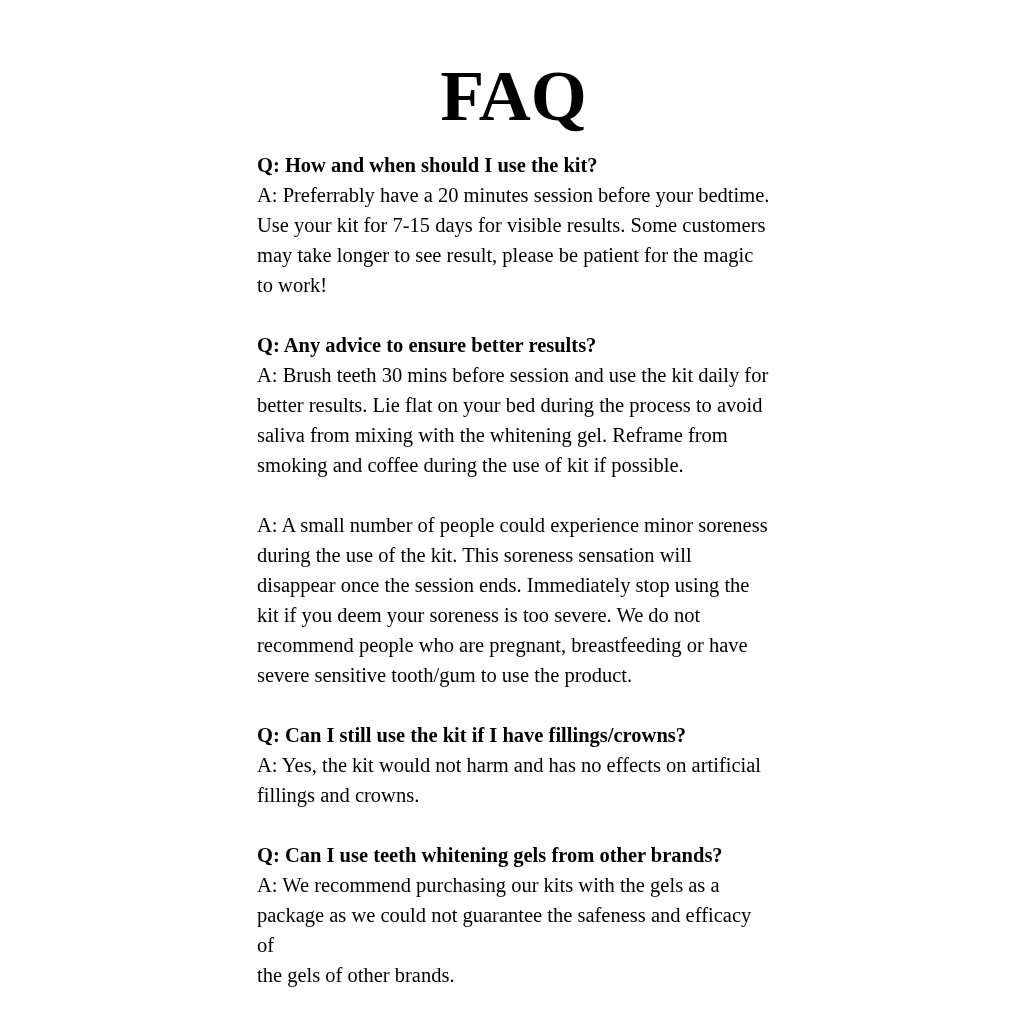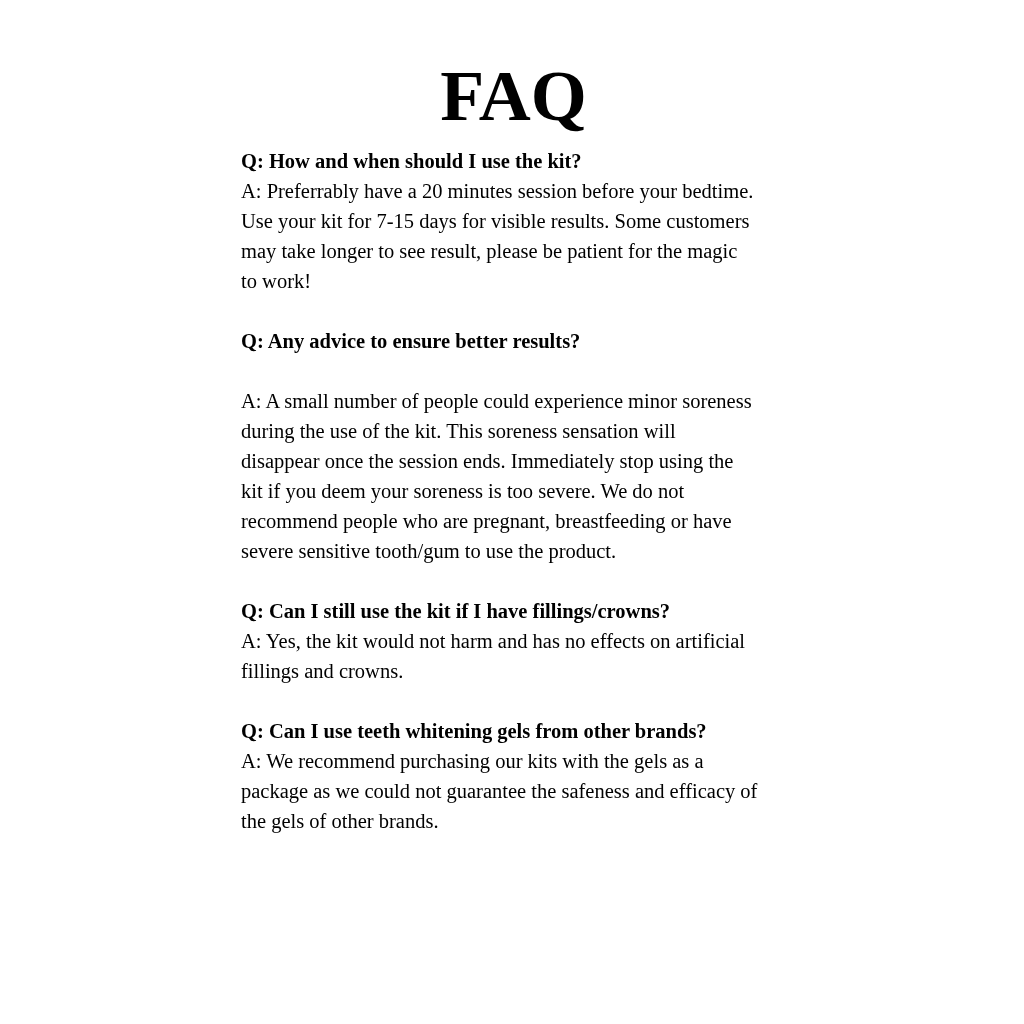--- a/index.html
+++ b/index.html
@@ -27,21 +27,21 @@
     line-height: 76px;
     text-align: center;
     margin: 12px;
     letter-spacing: 0px;
   }
   .faq-list {
     margin: 0;
     padding: 0;
   }
   .faq-item {
-    margin: 0;
+    margin: 16px;
     padding: 0;
   }
   .faq-item + .faq-item {
     margin-top: 30px;
   }
   .faq-question {
     font-size: 20.5px;
     font-weight: bold;
     line-height: 30px;
     margin: 0;
@@ -67,20 +67,24 @@
     <section class="faq-item">
       <h2 class="faq-question">Q: How and when should I use the kit?</h2>
       <p class="faq-answer">A: Preferrably have a 20 minutes session before your bedtime.
 Use your kit for 7-15 days for visible results. Some customers
 may take longer to see result, please be patient for the magic
 to work!</p>
     </section>
 
     <section class="faq-item">
       <h2 class="faq-question">Q: Any advice to ensure better results?</h2>
+      <p class="faq-answer">A: Brush teeth 30 mins before session and use the kit daily for
+better results. Lie flat on your bed during the process to avoid
+saliva from mixing with the whitening gel. Reframe from
+smoking and coffee during the use of kit if possible.</p>
     </section>
 
     <section class="faq-item">
       <p class="faq-answer">A: A small number of people could experience minor soreness
 during the use of the kit. This soreness sensation will
 disappear once the session ends. Immediately stop using the
 kit if you deem your soreness is too severe. We do not
 recommend people who are pregnant, breastfeeding or have
 severe sensitive tooth/gum to use the product.</p>
     </section>

